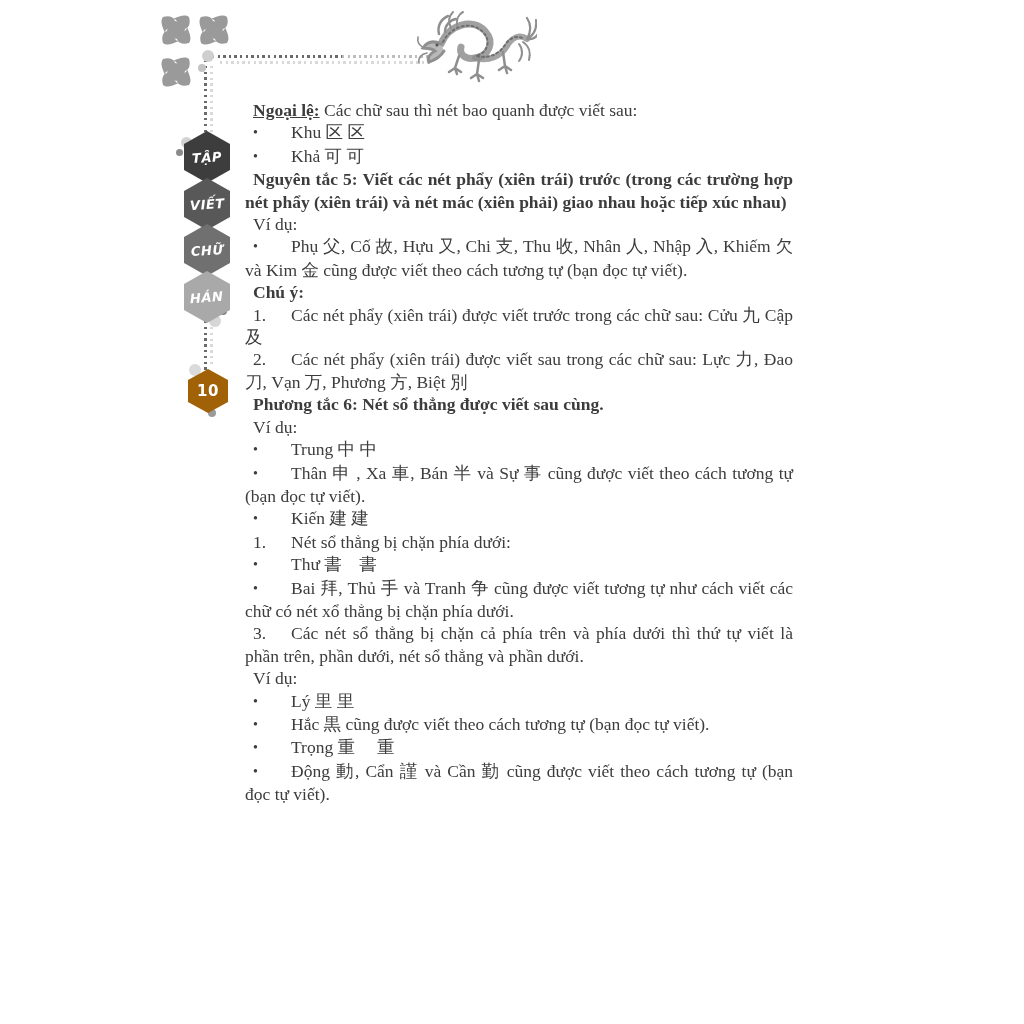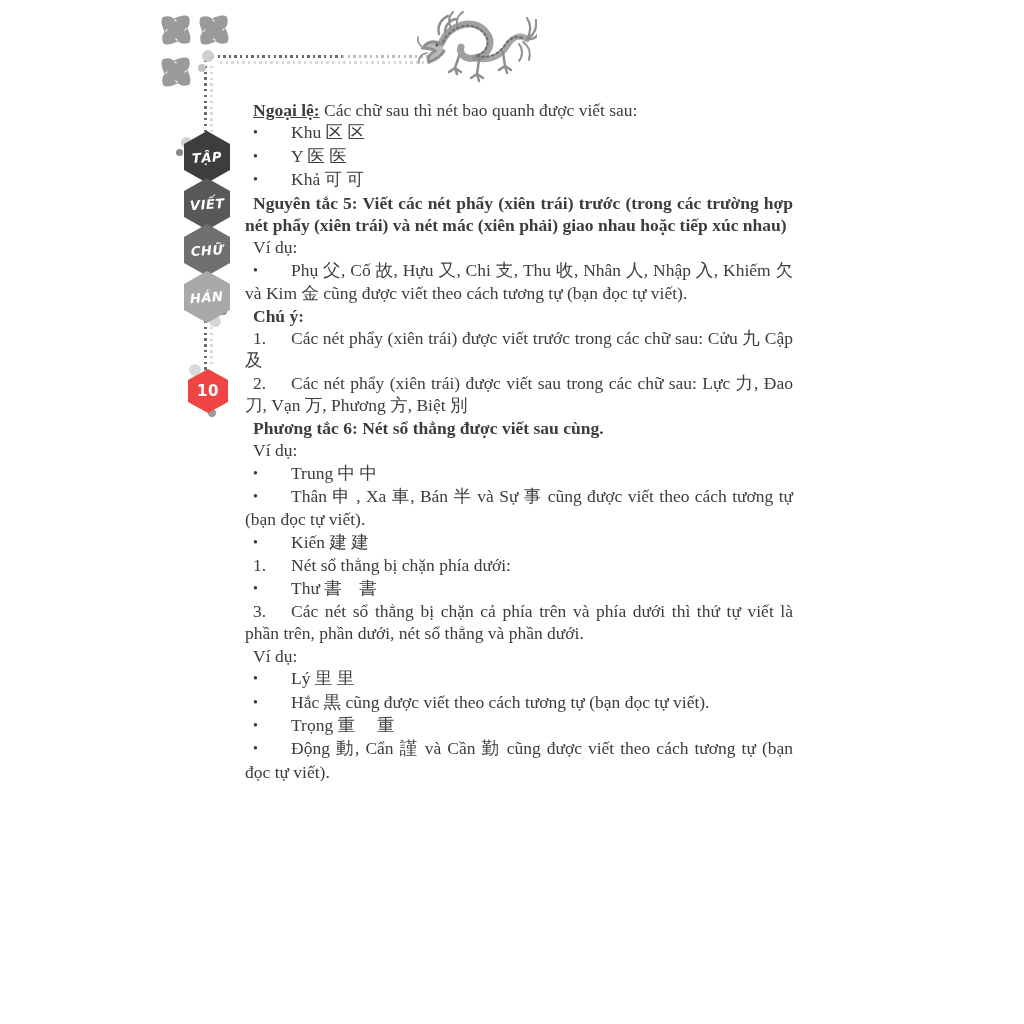--- a/index.html
+++ b/index.html
@@ -125,41 +125,41 @@
 </div>
 <div class="hex" style="top:178px;background:#585858;">
   <span>VIẾT</span>
 </div>
 <div class="hex" style="top:224px;background:#707070;">
   <span>CHỮ</span>
 </div>
 <div class="hex" style="top:271px;background:#a9a9a9;">
   <span>HÁN</span>
 </div>
-<div class="hex num" style="top:369px;background:#ef4444;">
+<div class="hex num" style="top:369px;background:#a16207;">
   <span>10</span>
 </div>
 
 <div class="content">
     <p class="para"><span class="prefix">Ngoại lệ:</span> Các chữ sau thì nét bao quanh được viết sau:</p>
     <p class="para"><span class="marker bullet">•</span>Khu 区 区</p>
-    <p class="para"><span class="marker bullet">•</span>Y 医 医</p>
     <p class="para"><span class="marker bullet">•</span>Khả 可 可</p>
     <p class="para bold space-before">Nguyên tắc 5: Viết các nét phẩy (xiên trái) trước (trong các trường hợp nét phẩy (xiên trái) và nét mác (xiên phải) giao nhau hoặc tiếp xúc nhau)</p>
     <p class="para">Ví dụ:</p>
     <p class="para"><span class="marker bullet">•</span>Phụ 父, Cố 故, Hựu 又, Chi 支, Thu 收, Nhân 人, Nhập 入, Khiếm 欠 và Kim 金  cũng được viết theo cách tương tự (bạn đọc tự viết).</p>
     <p class="para bold">Chú ý:</p>
     <p class="para"><span class="marker">1.</span>Các nét phẩy (xiên trái) được viết trước trong các chữ sau: Cửu 九 Cập 及</p>
     <p class="para"><span class="marker">2.</span>Các nét phẩy (xiên trái) được viết sau trong các chữ sau: Lực 力, Đao 刀, Vạn 万, Phương 方, Biệt 別</p>
     <p class="para bold space-before">Phương tắc 6: Nét sổ thẳng được viết sau cùng.</p>
     <p class="para">Ví dụ:</p>
     <p class="para"><span class="marker bullet">•</span>Trung 中 中</p>
     <p class="para"><span class="marker bullet">•</span>Thân 申 , Xa 車, Bán 半 và Sự  事 cũng được viết theo cách tương tự (bạn đọc tự viết).</p>
     <p class="para"><span class="marker bullet">•</span>Kiến 建 建</p>
     <p class="para"><span class="marker">1.</span>Nét sổ thẳng bị chặn phía dưới:</p>
     <p class="para"><span class="marker bullet">•</span>Thư 書　書</p>
+    <p class="para"><span class="marker bullet">•</span>Bai 拜, Thủ 手  và Tranh  争 cũng được viết tương tự như cách viết các chữ có nét xổ thẳng bị chặn phía dưới.</p>
     <p class="para"><span class="marker">3.</span>Các nét sổ thẳng bị chặn cả phía trên và phía dưới thì thứ tự viết là phần trên, phần dưới, nét sổ thẳng và phần dưới.</p>
     <p class="para">Ví dụ:</p>
     <p class="para"><span class="marker bullet">•</span>Lý 里 里</p>
     <p class="para"><span class="marker bullet">•</span>Hắc 黒 cũng được viết theo cách tương tự (bạn đọc tự viết).</p>
     <p class="para"><span class="marker bullet">•</span>Trọng 重　 重</p>
     <p class="para"><span class="marker bullet">•</span>Động 動, Cẩn 謹  và Cần 勤 cũng được viết theo cách tương tự (bạn đọc tự viết).</p>
   </div>
 
 </body></html>

